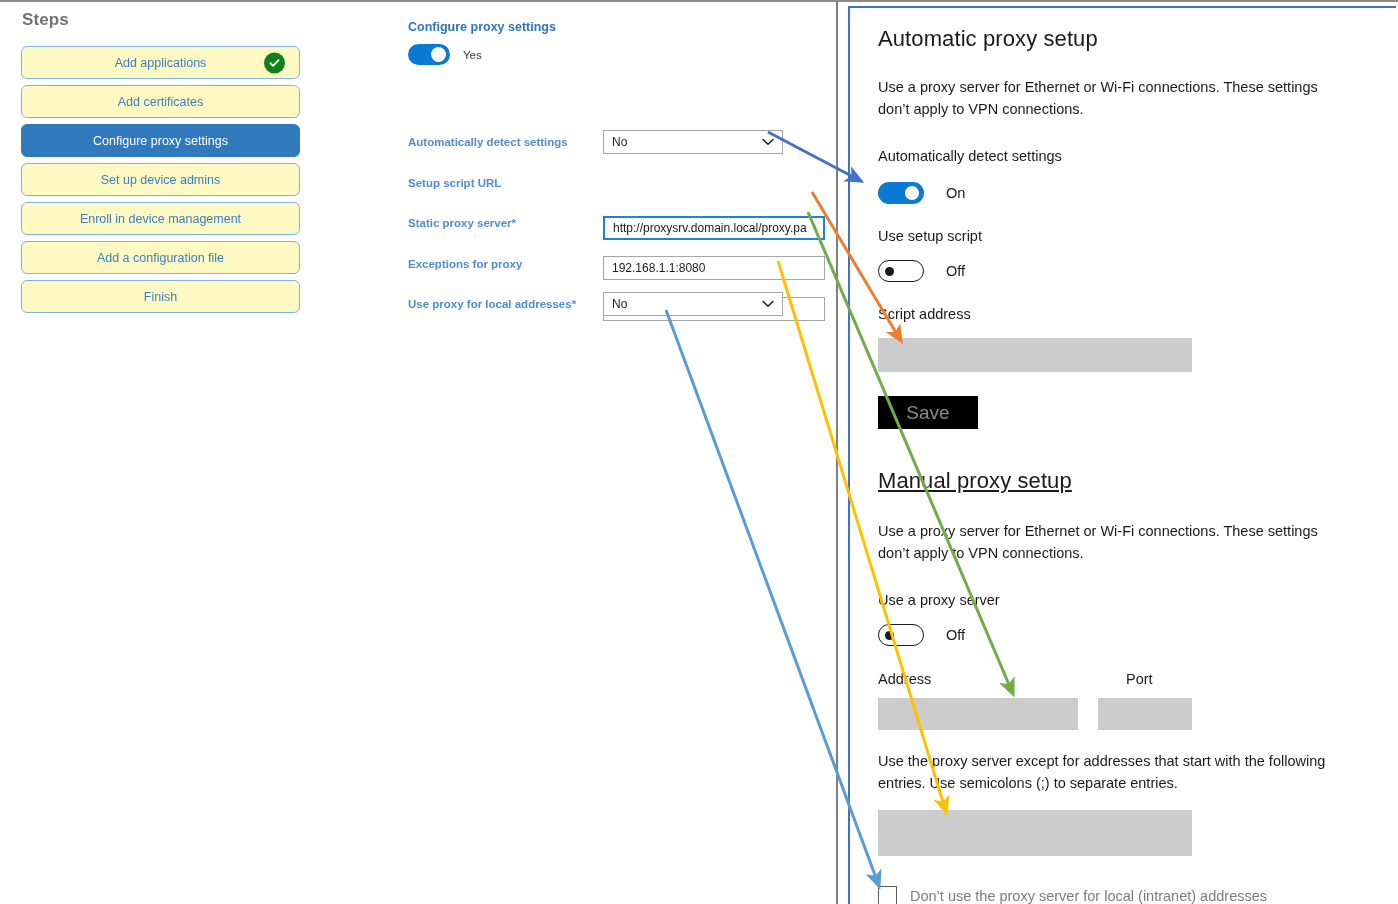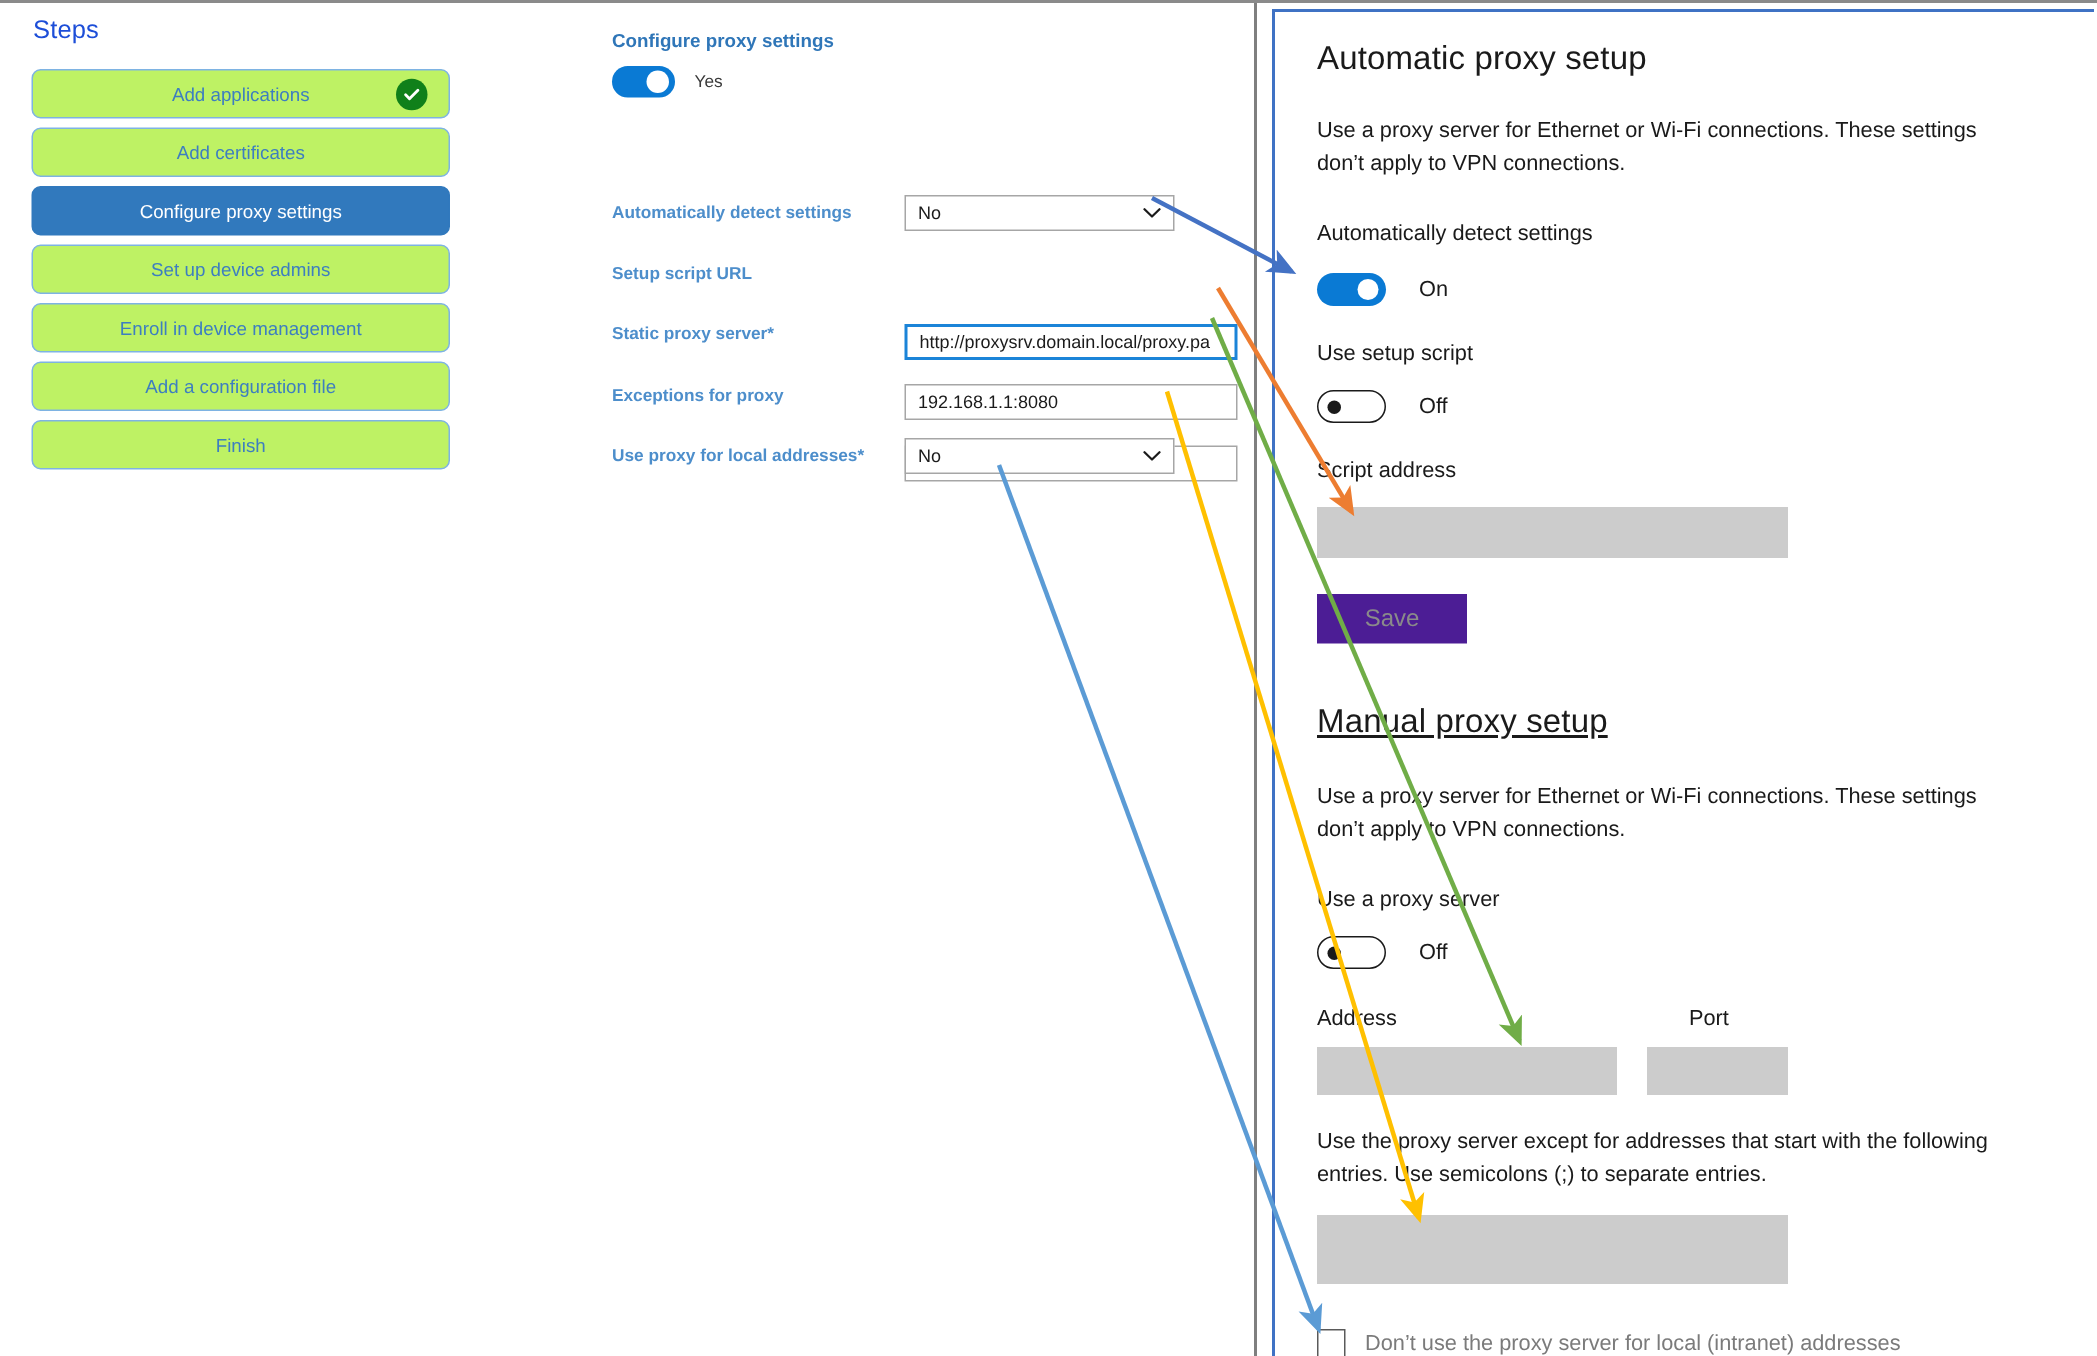--- a/index.html
+++ b/index.html
@@ -35,38 +35,38 @@
   
   .steps-panel {
     position: absolute;
     left: 0; top: 2px;
     width: 340px;
   }
   .steps-title {
     position: absolute;
     left: 22px; top: 8px;
     font-size: 17px;
-    font-weight: normal;
-    color: #1d4ed8;
+    font-weight: bold;
+    color: #737373;
     letter-spacing: .1px;
   }
   .step-list {
     position: absolute;
     left: 21px; top: 44px;
     width: 279px;
   }
   .step-btn {
     position: relative;
     box-sizing: border-box;
     height: 33px;
     width: 279px;
     margin-bottom: 6px;
     border: 1px solid #7eb3e3;
     border-radius: 6px;
-    background: #bef264;
+    background: #fef9c3;
     color: #3d7ec0;
     font-size: 12.5px;
     display: flex;
     align-items: center;
     justify-content: center;
     cursor: pointer;
   }
   .step-btn.active {
     background: #3179bd;
     border-color: #3179bd;
@@ -233,23 +233,23 @@
   }
   .win-toggle-text { font-size: 14.5px; color: #1a1a1a; }
 
   .win-input {
     position: absolute;
     background: #cccccc;
     cursor: text;
   }
   .win-save {
     position: absolute;
-    background: #4c1d95;
+    background: #000000;
     color: #8a8a8a;
-    font-size: 16px;
+    font-size: 19px;
     display: flex;
     align-items: center;
     justify-content: center;
     cursor: default;
   }
   .win-check-row {
     position: absolute;
     display: flex;
     align-items: center;
     gap: 13px;

